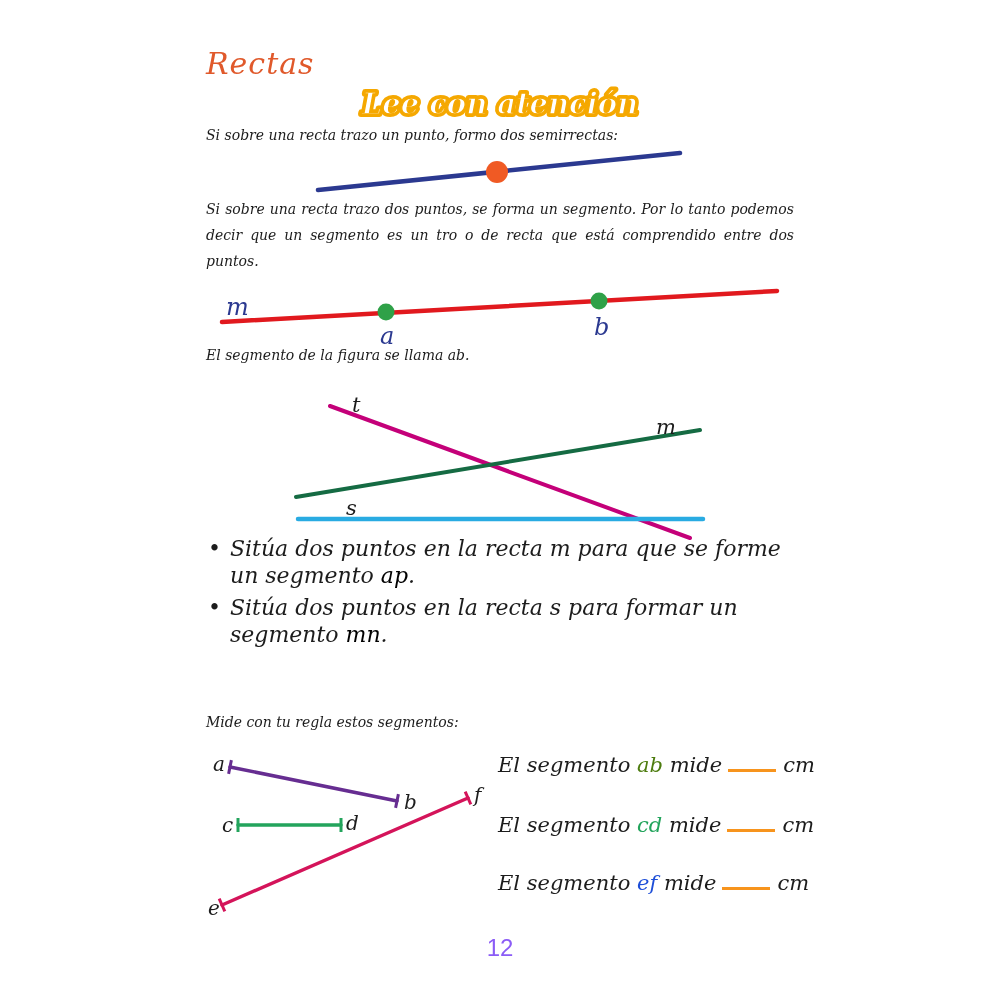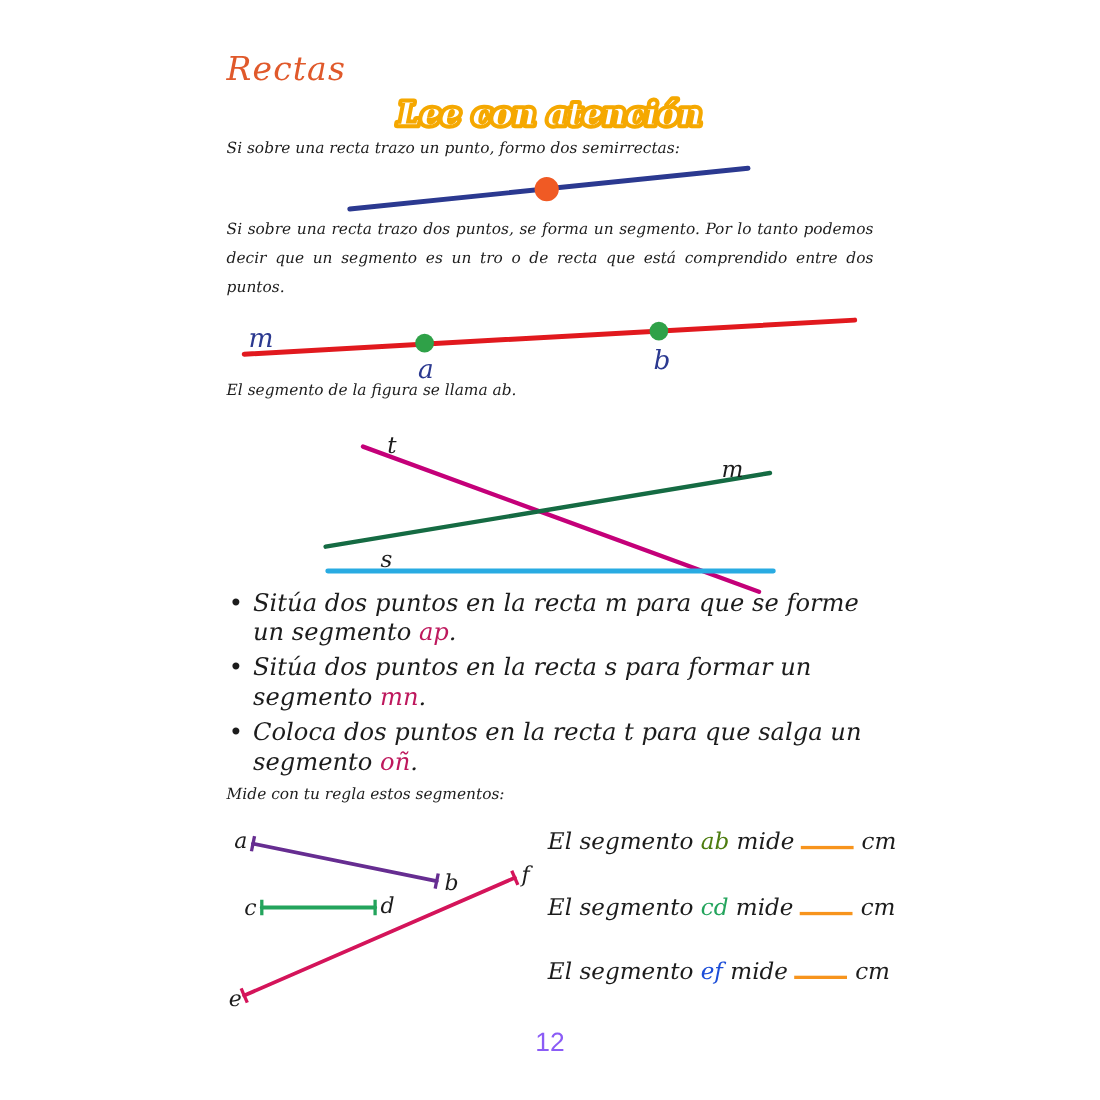--- a/index.html
+++ b/index.html
@@ -20,21 +20,21 @@
   }
   .h-back  { fill:none; stroke:#F5A800; stroke-width:6; stroke-linejoin:round; }
   .h-front { fill:#ffffff; stroke:#F5A800; stroke-width:1.3; }
   .bodytext { font-size:14px; line-height:26px; }
   .line1 { left:206px; top:122px; width:600px; }
   .para  { left:206px; top:196px; width:588px; text-align:justify; }
   .caption { left:206px; top:342px; width:600px; }
   .bullets { left:206px; top:535px; width:594px; }
   .bullet { position:relative; padding-left:24px; margin-bottom:5px; font-size:22px; line-height:27px; }
   .bullet::before { content:"\2022"; position:absolute; left:2px; top:0; font-style:normal; }
-  .inline-green { color:#be185d; }
+  .inline-green { color:#000000; }
   .mide { left:206px; top:709px; width:500px; }
   .row { position:absolute; left:498px; width:320px; font-size:21px; white-space:nowrap; }
   .row-0 { top:753px; } .row-1 { top:813px; } .row-2 { top:871px; }
   .seg-ab { color:#4d7c0f; } .seg-cd { color:#23A45C; } .seg-ef { color:#1d4ed8; }
   .blank { display:inline-block; width:48px; height:14px;
            border-bottom:3px solid #F7941D; margin:0 7px 0 6px; }
   .fig-label { font-family:"DejaVu Serif", serif; font-style:italic; }
   .page-number { left:0; right:0; top:934px; text-align:center;
     font-family:"Liberation Sans", sans-serif; font-style:normal;
     font-size:24px; color:#8b5cf6; }
@@ -80,23 +80,20 @@
     <text class="fig-label" x="66" y="125" font-size="21" fill="#1c1c1c">s</text>
   </svg>
 
   <div class="abs bullets">
     <div class="bullet">
       <span>Sitúa dos puntos en la recta m para que se forme un segmento </span><span class="inline-green">ap</span><span>.</span>
     </div>
     <div class="bullet">
       <span>Sitúa dos puntos en la recta s para formar un segmento </span><span class="inline-green">mn</span><span>.</span>
     </div>
-    <div class="bullet">
-      <span>Coloca dos puntos en la recta t para que salga un segmento </span><span class="inline-green">oñ</span><span>.</span>
-    </div>
   </div>
 
   <div class="abs bodytext mide">Mide con tu regla estos segmentos:</div>
 
   <svg class="abs" style="left:195px; top:748px;" width="320" height="172">
 
     <line x1="35" y1="19" x2="202" y2="53" stroke="#662D91" stroke-width="3.5" stroke-linecap="round"></line>
     <line x1="33.6" y1="25.9" x2="36.4" y2="12.1" stroke="#662D91" stroke-width="3"></line>
     <line x1="200.6" y1="59.9" x2="203.4" y2="46.1" stroke="#662D91" stroke-width="3"></line>
 

